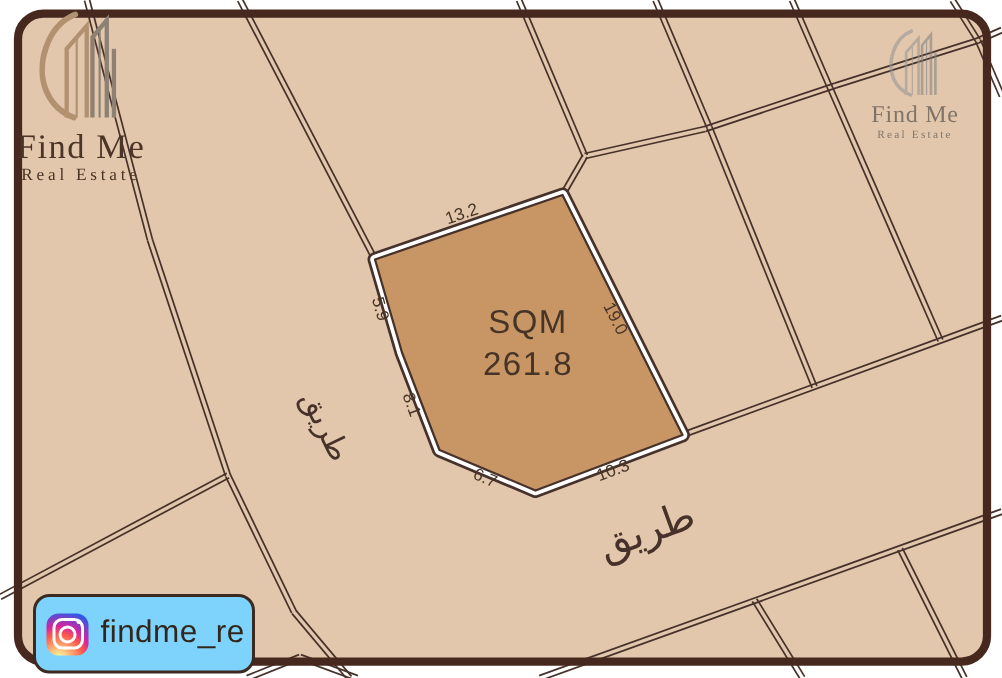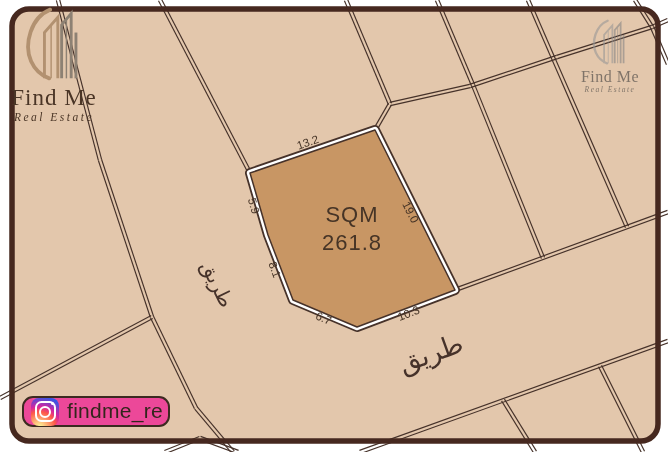--- a/index.html
+++ b/index.html
@@ -8,29 +8,29 @@
   .stage{position:absolute;left:0;top:0;width:668px;height:452px;}
   #map-svg{position:absolute;left:0;top:0;width:668px;height:452px;display:block;}
 
   
   .logo{position:absolute;text-align:center;}
   .logo-main{left:2px;top:2px;width:104px;}
   .logo-mark{display:block;margin:0 auto;}
   .logo-name{font-family:Liberation Serif, serif;font-size:23px;line-height:24px;
              color:#4a3526;letter-spacing:1px;}
   .logo-sub{font-family:"Liberation Serif", serif;font-size:11.5px;line-height:14px;
-            color:#4a3526;letter-spacing:2.5px;font-style:italic;}
+            color:#4a3526;letter-spacing:2.5px;}
   
   .logo-watermark{left:566px;top:16px;width:88px;filter:grayscale(1);opacity:0.58;}
   .logo-watermark .logo-name{font-size:16px;line-height:17px;letter-spacing:.5px;}
   .logo-watermark .logo-sub{font-size:7.5px;line-height:10px;letter-spacing:1.5px;}
 
   
-  .ig-badge{position:absolute;left:22px;top:396px;width:148px;height:31px;
-            box-sizing:border-box;background:#ec4899;border:2.5px solid #3c2a20;
+  .ig-badge{position:absolute;left:22px;top:396px;width:148px;height:53px;
+            box-sizing:border-box;background:#7dd3fc;border:2.5px solid #3c2a20;
             border-radius:11px;display:flex;align-items:center;gap:8px;
             padding:0 8px 0 7px;}
   .ig-icon{width:28px;height:28px;border-radius:8px;position:relative;flex:0 0 auto;
            background:radial-gradient(circle at 30% 107%,#fdf497 0%,#fdf497 5%,
                       #fd5949 45%,#d6249f 60%,#285aeb 90%);}
   .ig-icon::before{content:"";position:absolute;inset:3.5px;border:2px solid #fff;
                    border-radius:6.5px;}
   .ig-lens{position:absolute;inset:8px;border:2px solid #fff;border-radius:50%;}
   .ig-dot{position:absolute;right:5px;top:4.5px;width:3px;height:3px;background:#fff;
           border-radius:50%;}

